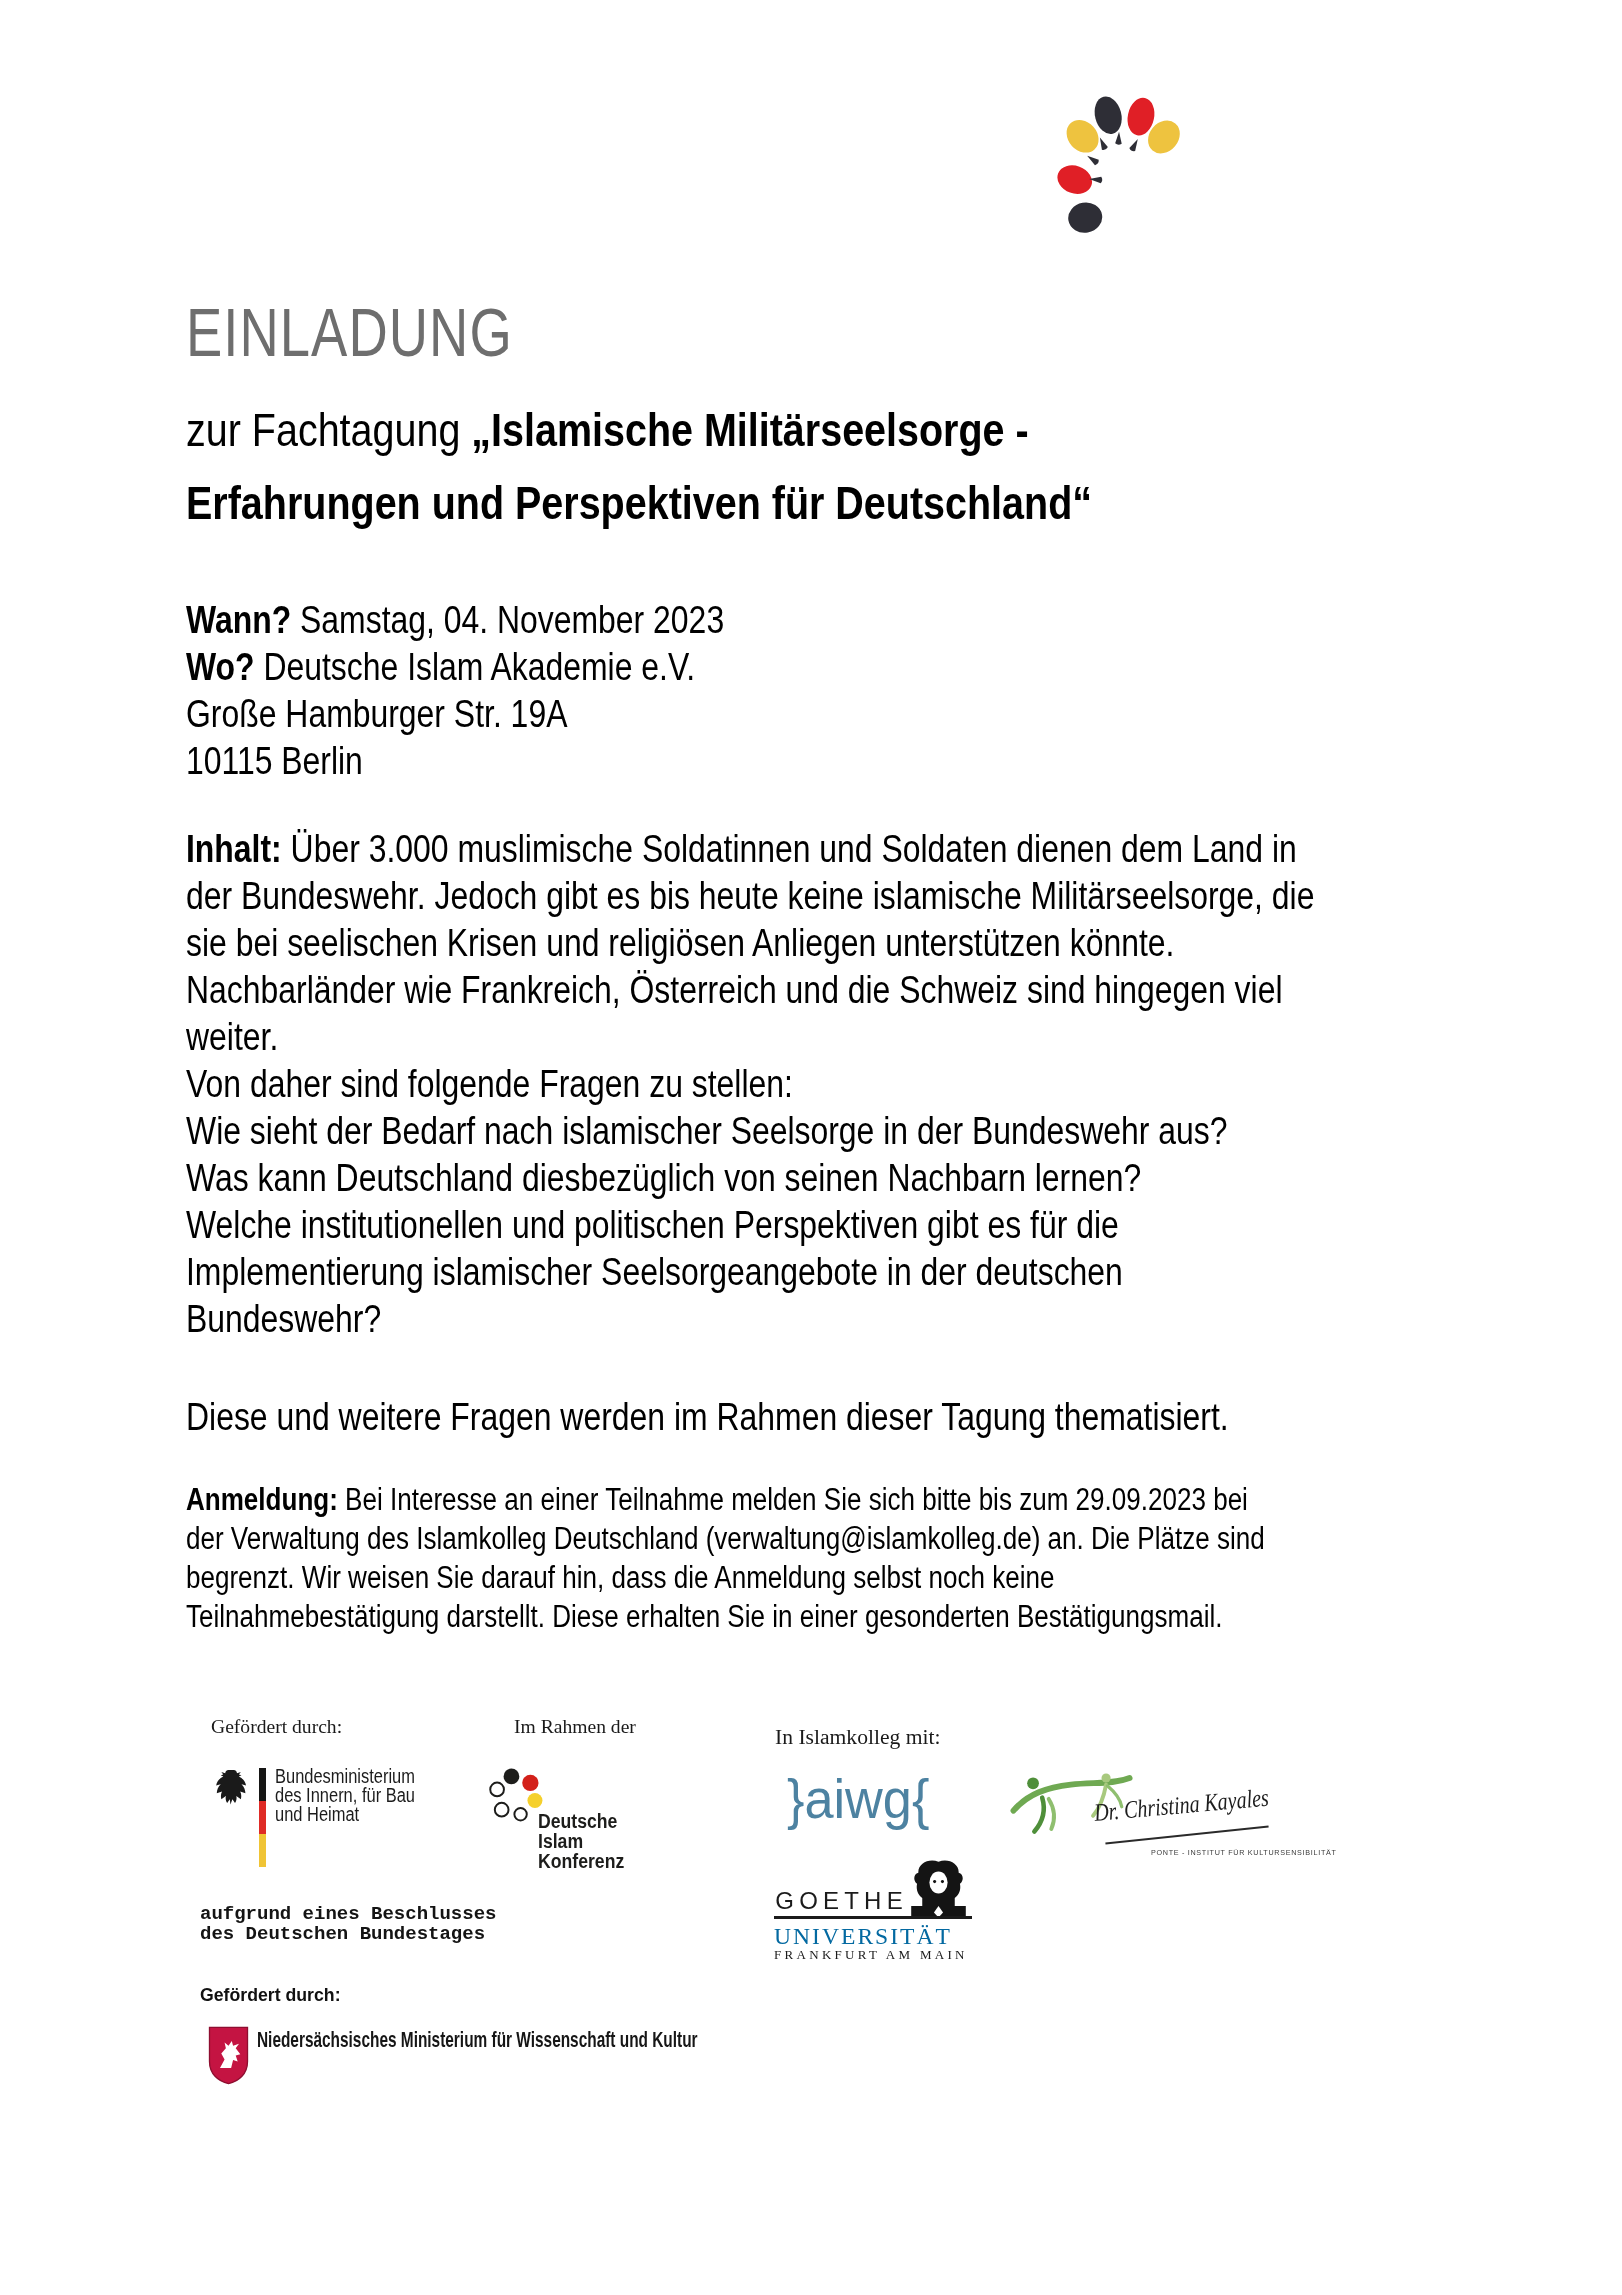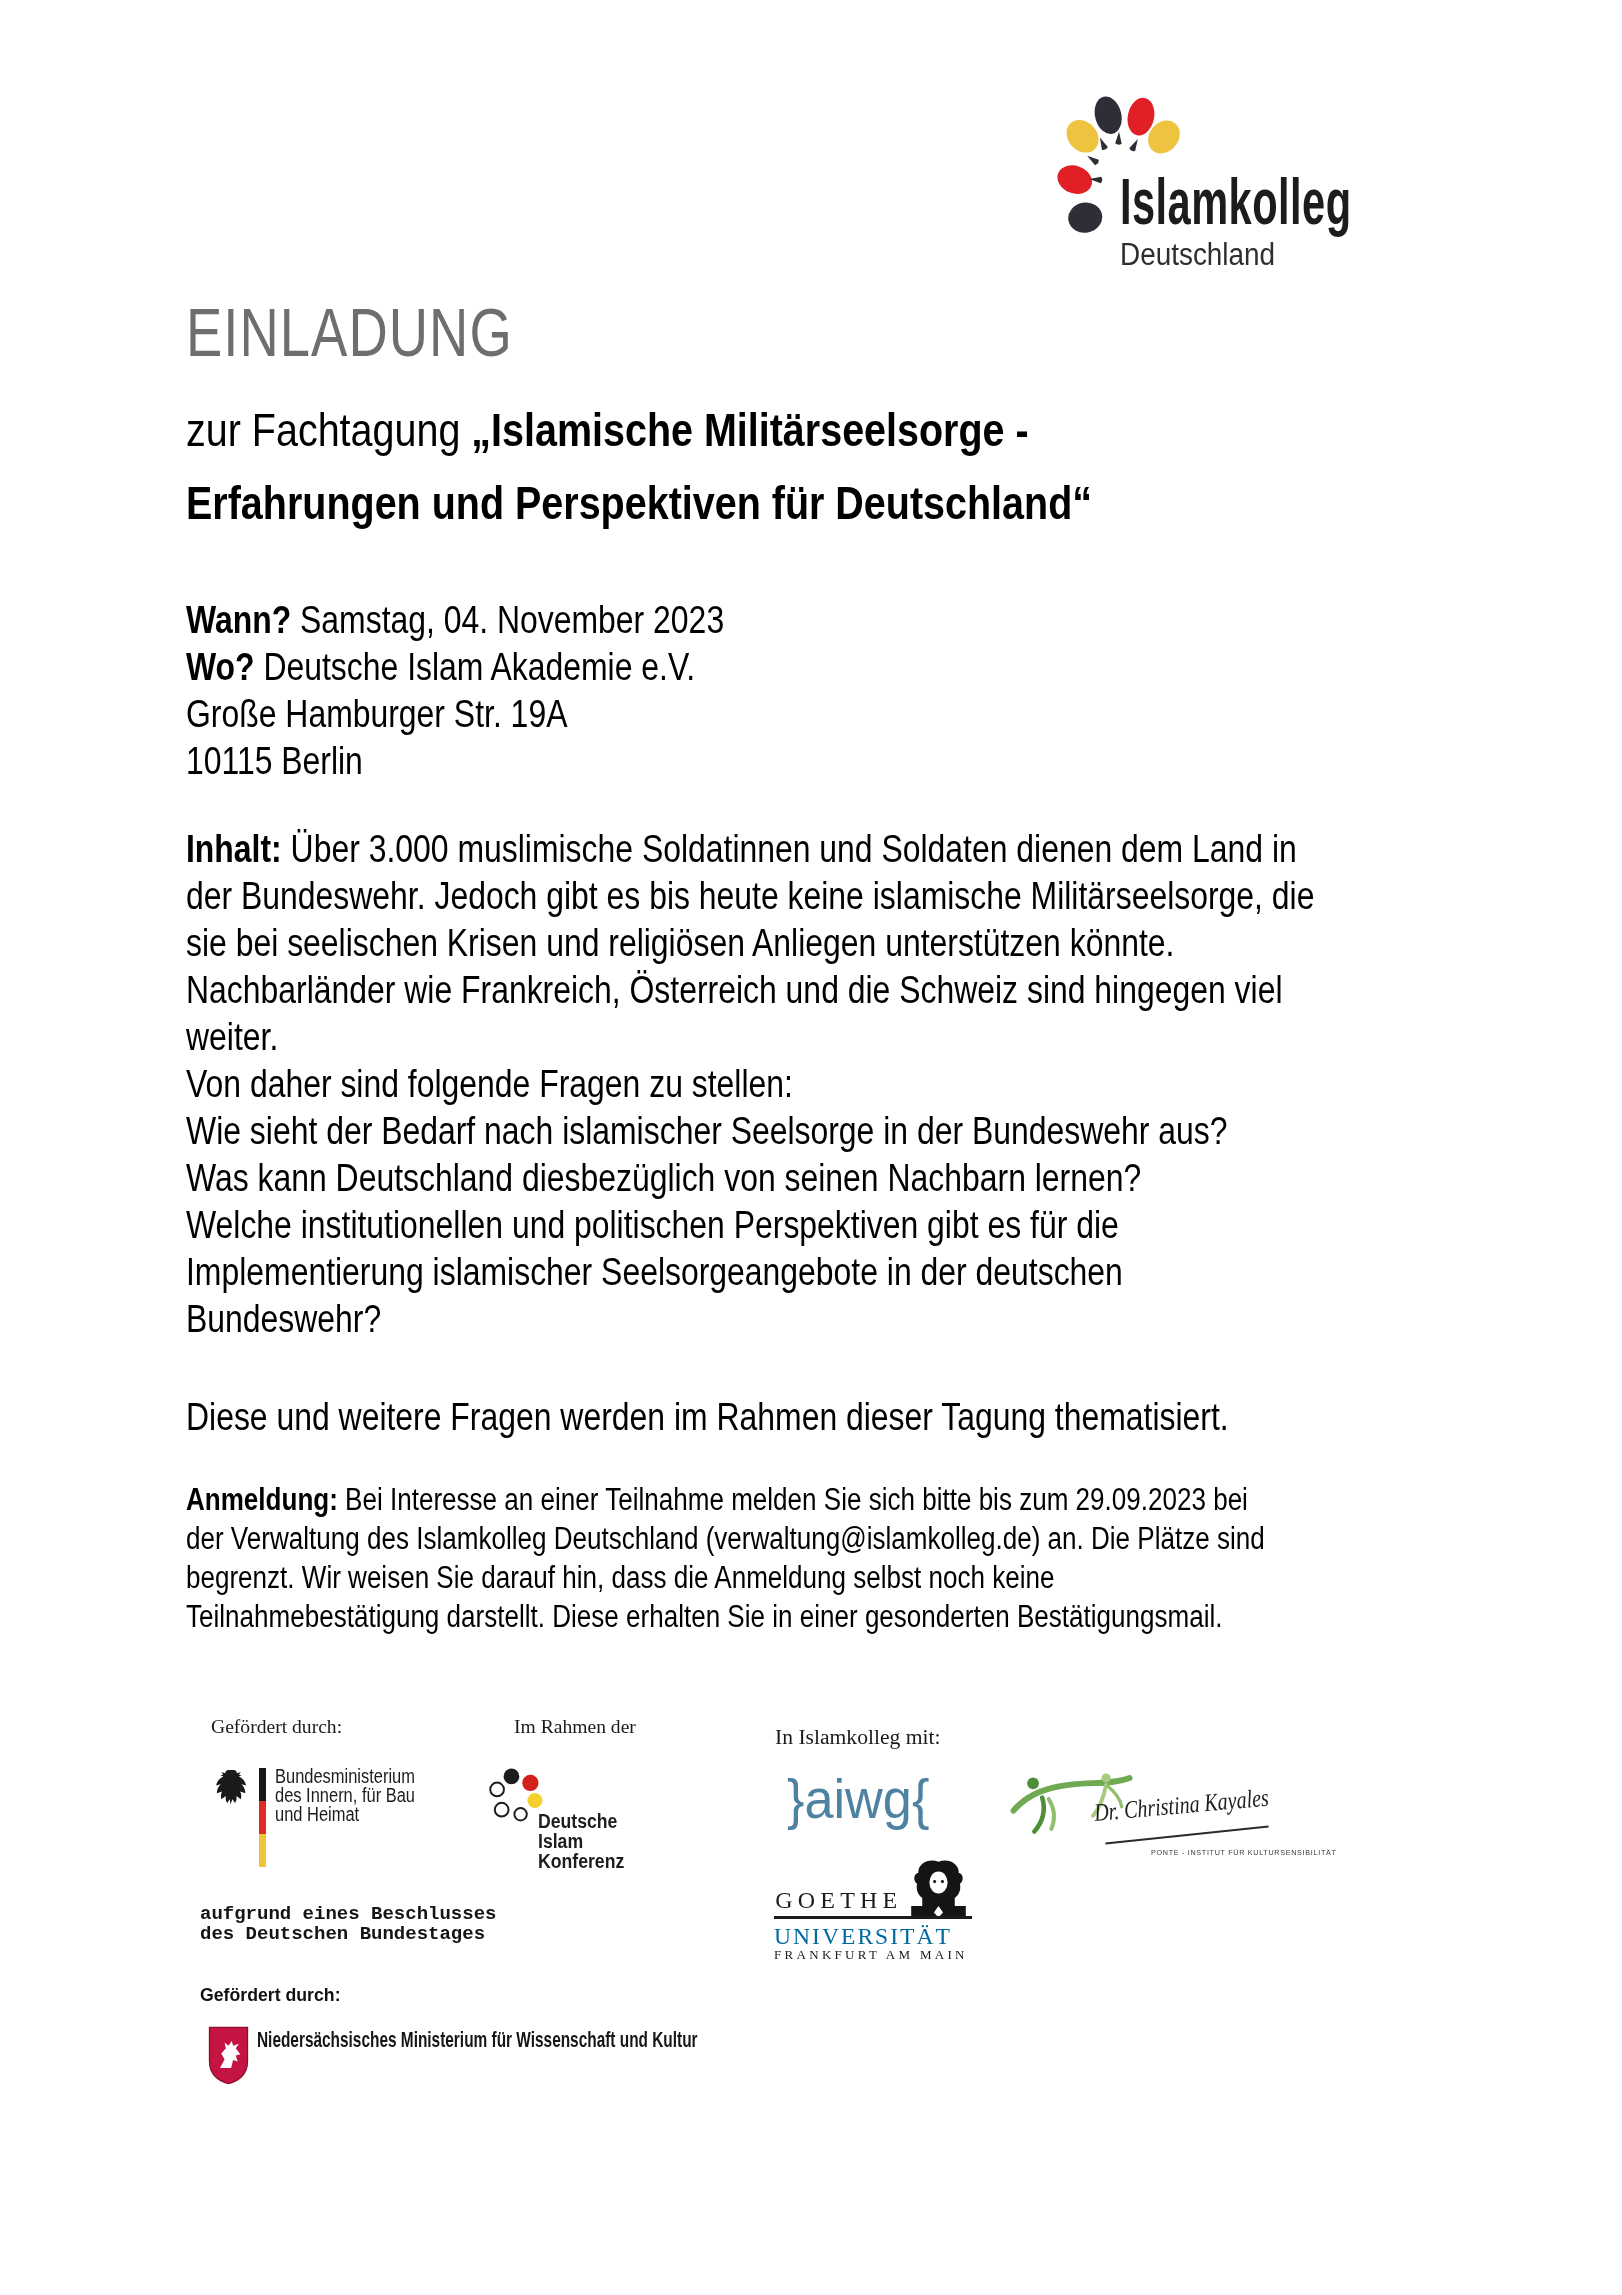--- a/index.html
+++ b/index.html
@@ -103,21 +103,21 @@
   }
   #kayales-sub{
     position:absolute;left:143px;top:83px;
     font-size:7.2px;letter-spacing:0.7px;color:#3a3a3a;white-space:nowrap;
   }
 
   
   #goethe{left:774px;top:1858px;width:216px;height:105px;}
   #goethe-name{
     position:absolute;left:1.3px;top:29px;
-    font-family:Liberation Serif, serif;font-size:24px;letter-spacing:5.2px;color:#1b1b1b;white-space:nowrap;
+    font-family:Liberation Sans, sans-serif;font-size:24px;letter-spacing:5.2px;color:#1b1b1b;white-space:nowrap;
   }
   #goethe-portrait{position:absolute;left:132px;top:1.3px;}
   #goethe-rule{position:absolute;left:0;top:58px;width:198px;height:2.6px;background:#1b1b1b;}
   #goethe-univ{
     position:absolute;left:0;top:65px;
     font-family:"Liberation Serif",serif;font-size:23.6px;letter-spacing:2px;color:#0369a1;white-space:nowrap;
   }
   #goethe-city{
     position:absolute;left:0;top:89px;
     font-family:"Liberation Serif",serif;font-size:13px;letter-spacing:3.3px;color:#1b1b1b;white-space:nowrap;text-align:center;
@@ -148,24 +148,20 @@
         <ellipse cx="166" cy="67" rx="22" ry="27" fill="#eec33f" transform="rotate(40 166 67)"></ellipse>
         <ellipse cx="30" cy="132" rx="21" ry="27" fill="#e01f26" transform="rotate(-70 30 132)"></ellipse>
         <ellipse cx="46" cy="190" rx="23" ry="26" fill="#2e2e36" transform="rotate(-100 46 190)"></ellipse>
         <path d="M0,-11 L5,7 Q0,11 -5,7 Z" fill="#2e2e36" transform="translate(73,78) rotate(-25)"></path>
         <path d="M0,-11 L5,7 Q0,11 -5,7 Z" fill="#2e2e36" transform="translate(97,70) rotate(3)"></path>
         <path d="M0,-11 L5,7 Q0,11 -5,7 Z" fill="#2e2e36" transform="translate(121,80) rotate(28)"></path>
         <path d="M0,-11 L5,7 Q0,11 -5,7 Z" fill="#2e2e36" transform="translate(58,102) rotate(-55)"></path>
         <path d="M0,-11 L5,7 Q0,11 -5,7 Z" fill="#2e2e36" transform="translate(63,132) rotate(-85)"></path>
       </g>
     </svg>
-    <div id="brand-text">
-      <div id="brand-name">Islamkolleg</div>
-      <div id="brand-sub">Deutschland</div>
-    </div>
   </header>
 
   <h1 class="abs" id="heading" style="margin:0;">EINLADUNG</h1>
 
   <div class="abs sx" id="title">
     <span>zur Fachtagung </span><span class="bold">„Islamische Militärseelsorge -</span><br>
     <span class="bold">Erfahrungen und Perspektiven für Deutschland“</span>
   </div>
 
   <div class="abs body-block sx" id="details">

